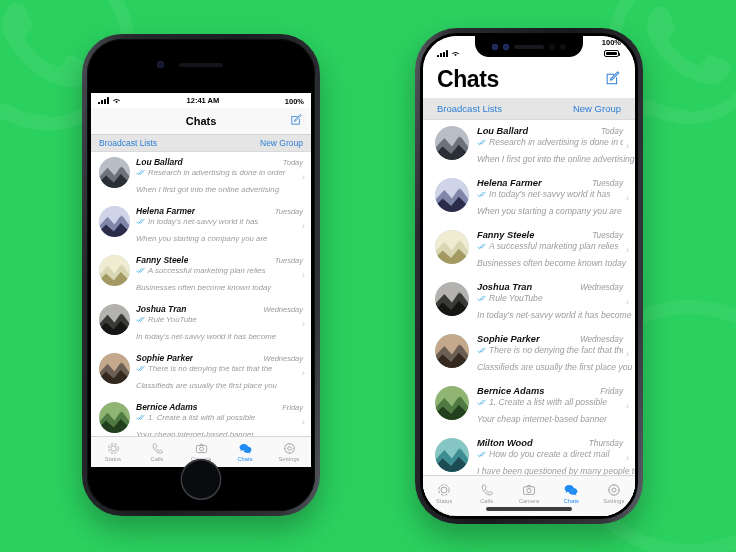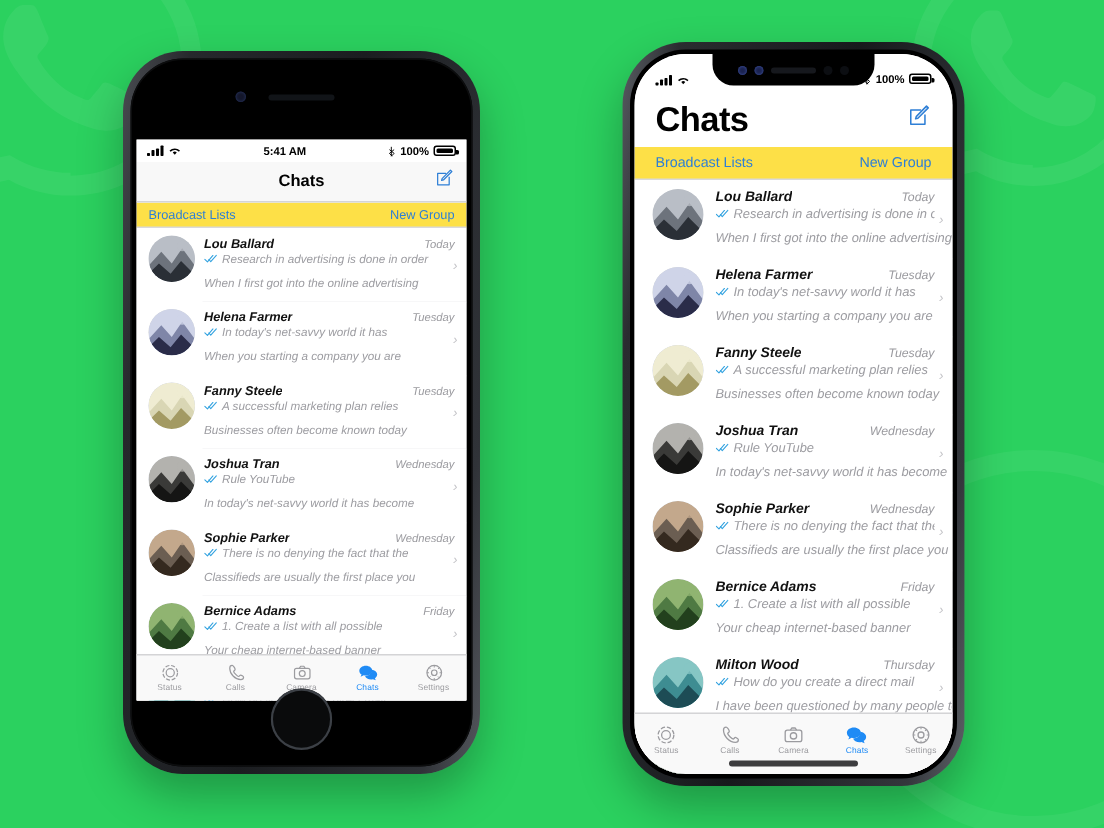--- a/index.html
+++ b/index.html
@@ -80,21 +80,21 @@
   
   .statusbar{
     display:flex;align-items:center;
     font-size:7.5px;color:#000;font-weight:bold;
     background:#fff;
   }
   .sb8{height:15px;padding:0 7px;}
   .sbx{height:21px;padding:0 14px;align-items:flex-end;padding-bottom:3px;}
   .sb-left{display:flex;align-items:center;gap:3px;}
   .sb-mid{flex:1;text-align:center;}
-  .sb-right{display:flex;align-items:center;gap:3px;}
+  .sb-right{display:flex;align-items:center;gap:3px;flex-direction:column;}
   .sig{display:flex;align-items:flex-end;gap:1px;height:7px;}
   .sig i{display:block;width:2px;background:#000;border-radius:.5px;}
   .sig i:nth-child(1){height:2.5px}
   .sig i:nth-child(2){height:4px}
   .sig i:nth-child(3){height:5.5px}
   .sig i:nth-child(4){height:7px}
   .batt{
     width:15px;height:7px;border:1px solid #000;border-radius:2px;position:relative;
     box-sizing:border-box;padding:1px;
   }
@@ -110,21 +110,21 @@
     background:#fff;padding:6px 14px 5px 14px;position:relative;
     display:flex;align-items:center;justify-content:space-between;
   }
   .navbar-x .nav-title-lg{font-size:23px;font-weight:bold;color:#000;letter-spacing:-.4px;}
 
   .compose{position:absolute;right:8px;top:50%;transform:translateY(-50%);}
   .compose-x{position:static;transform:none;}
 
   .subbar{
     display:flex;align-items:center;justify-content:space-between;
-    background:#fde047;border-bottom:.5px solid #d9d9dc;
+    background:#e5e5e5;border-bottom:.5px solid #d9d9dc;
   }
   .sub8{padding:3px 8px;font-size:8.5px;}
   .subx{padding:5px 14px;font-size:9.5px;}
   .link{color:#2e7fd6;cursor:pointer;}
 
   .chatlist{background:#fff;overflow:hidden;font-style:italic;}
 
   .row{display:flex;align-items:flex-start;position:relative;background:#fff;}
   .row8{padding:5px 8px 5px 8px;gap:6px;}
   .rowx{padding:6px 12px 6px 12px;gap:8px;}
@@ -194,21 +194,21 @@
               <i></i>
               <i></i>
               <i></i>
               <i></i>
             </span>
           <svg width="9" height="7" viewBox="0 0 16 12">
             <path d="M8 10.6 5.6 8.2a3.4 3.4 0 0 1 4.8 0L8 10.6z" fill="#000"></path>
             <path d="M8 5.2c1.9 0 3.6.7 4.9 2l1.3-1.4A9 9 0 0 0 8 3.2a9 9 0 0 0-6.2 2.6L3.1 7.2a7 7 0 0 1 4.9-2z" fill="#000"></path>
           </svg>
         </div>
-        <div class="sb-mid">5:41 AM</div>
+        <div class="sb-mid">12:41 AM</div>
         <div class="sb-right">
           <svg width="5" height="8" viewBox="0 0 8 12">
             <path d="M3 1v10l3-3-5-4m5 0-5 4 3 3" stroke="#000" stroke-width="1" fill="none"></path>
           </svg>
           <span>100%</span>
           <span class="batt">
               <i></i>
             </span>
         </div>
       </div>

